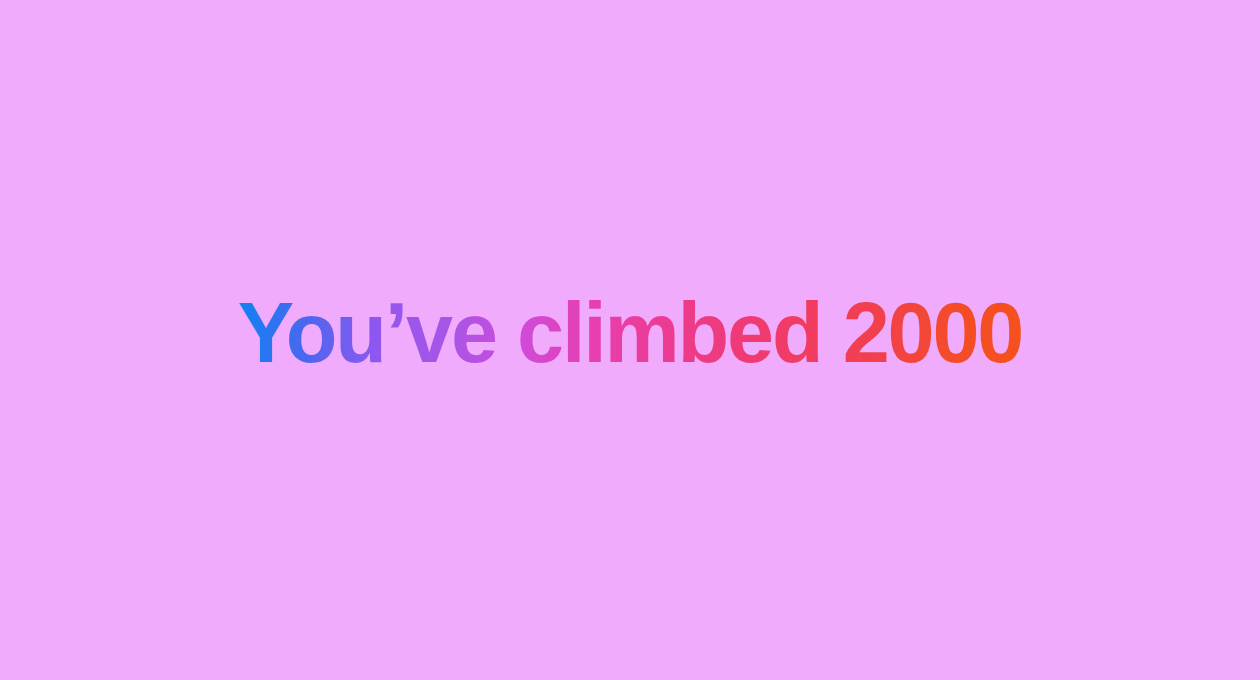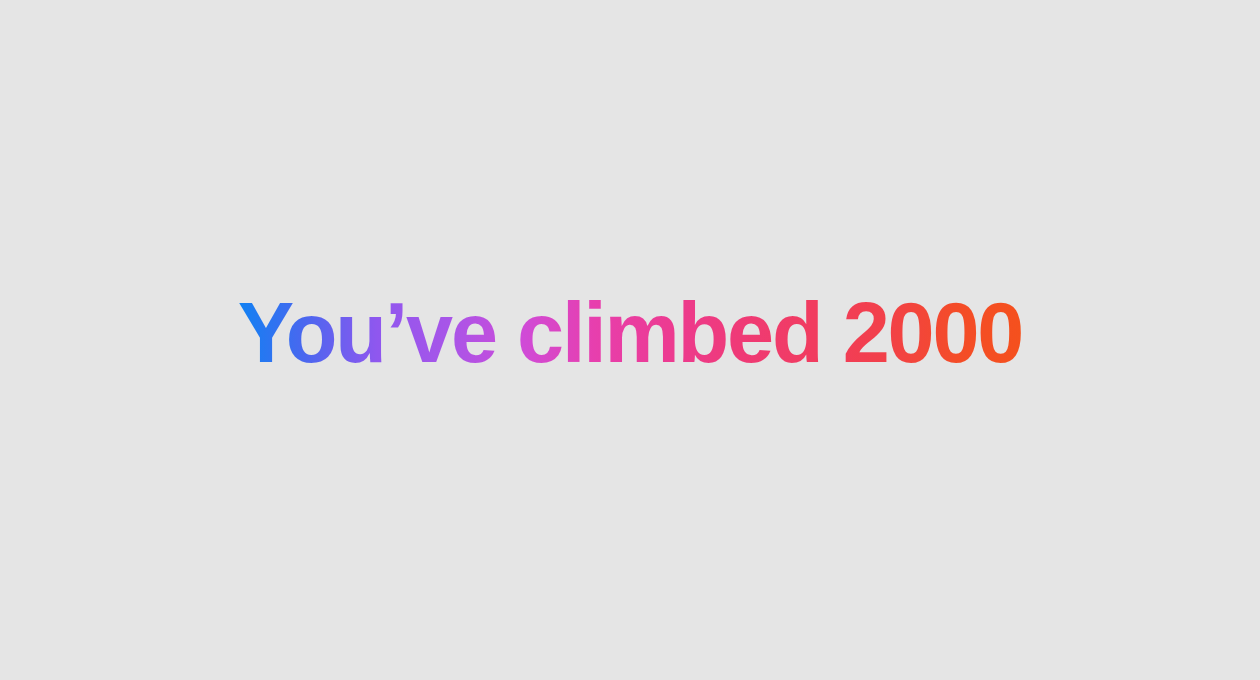--- a/index.html
+++ b/index.html
@@ -66,20 +66,20 @@
     display: block;
     white-space: nowrap;
   }
 
   #line-1 { font-size: 90px; }
   #line-2 { font-size: 90px; margin-top: 14px; }
 </style>
 </head>
 <body>
 
-<div id="stage" style="background: #e5e5e5;">
+<div id="stage" style="background: #f0abfc;">
 
   <h1 id="headline" style="background-image: linear-gradient(90deg, rgb(10, 132, 243) 0%, rgb(74, 103, 239) 9.09%, rgb(143, 87, 239) 18.18%, rgb(168, 85, 232) 27.27%, rgb(207, 75, 216) 36.36%, rgb(231, 63, 174) 45.45%, rgb(236, 59, 146) 54.55%, rgb(239, 58, 119) 63.64%, rgb(241, 60, 96) 72.73%, rgb(242, 64, 74) 81.82%, rgb(244, 76, 40) 90.91%, rgb(245, 81, 28) 100%);">
     <span class="hl-line" id="line-1" style="font-size: 84.63px;">You’ve climbed 2000</span>
     <span class="hl-line" id="line-2" style="font-size: 0.01px;">feet of elevation!</span>
   </h1>
 
 </div>
 
 </body></html>

